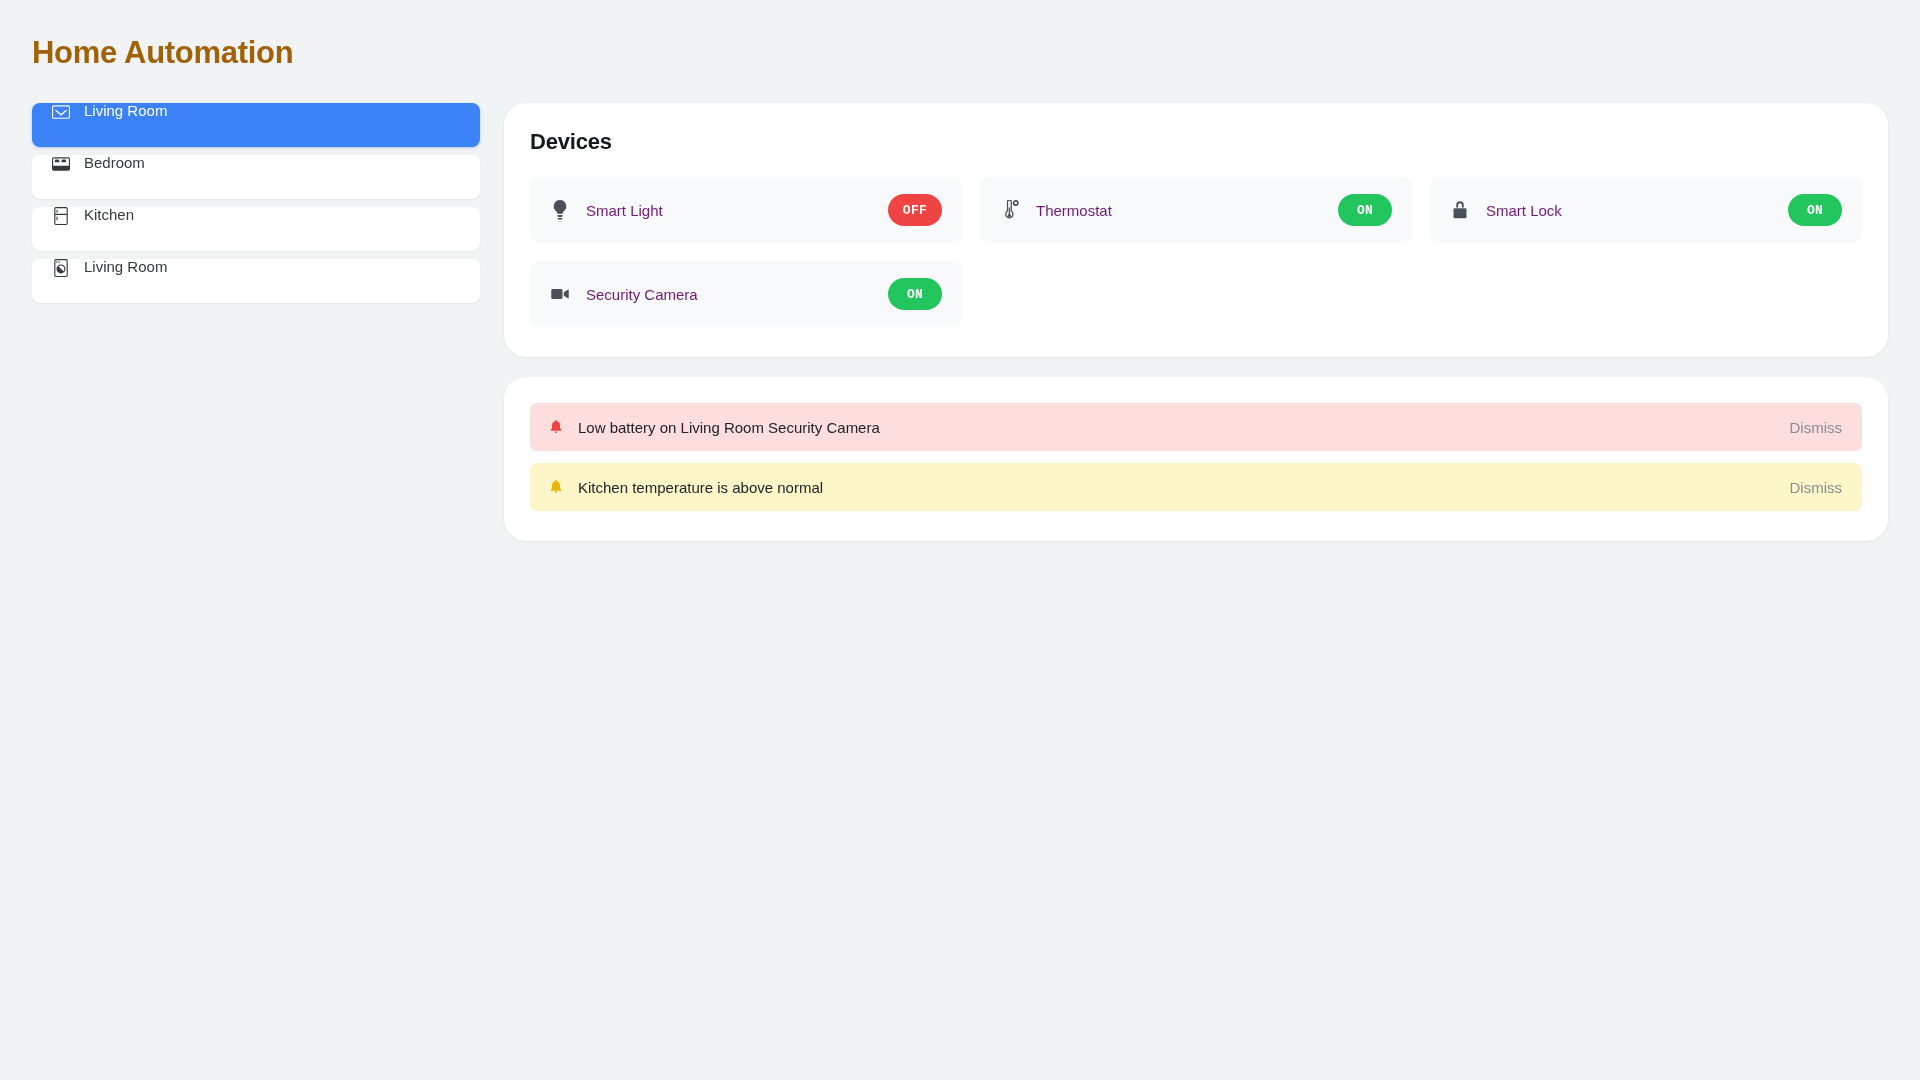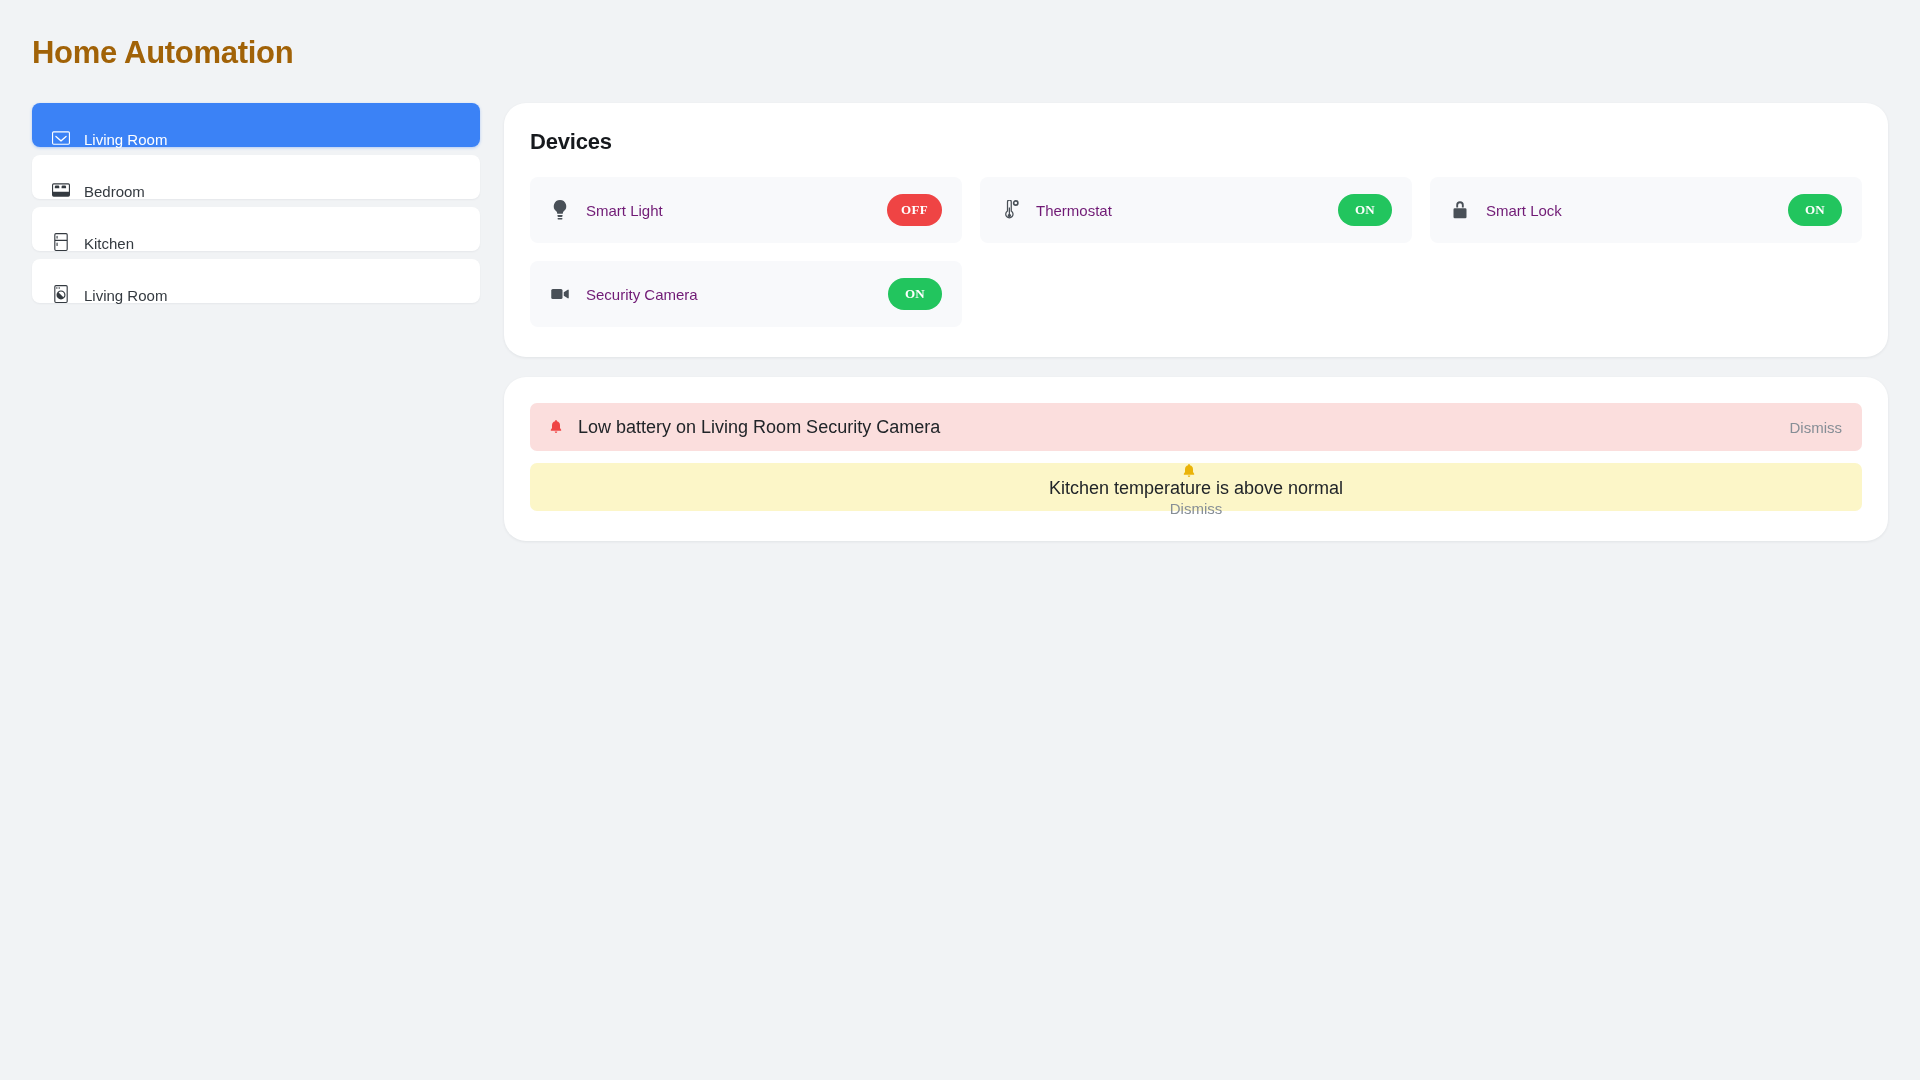--- a/index.html
+++ b/index.html
@@ -42,21 +42,21 @@
   .sidebar {
     width: 448px;
     flex: 0 0 448px;
     display: flex;
     flex-direction: column;
     gap: 8px;
   }
 
   .room-item {
     display: flex;
-    align-items: flex-end;
+    align-items: flex-start;
     gap: 14px;
     height: 44px;
     padding: 0 20px;
     background: #ffffff;
     border-radius: 8px;
     cursor: pointer;
     box-shadow: 0 1px 2px rgba(16, 24, 40, 0.05);
   }
 
   .room-item.active {
@@ -145,21 +145,21 @@
   }
 
   .toggle-pill {
     min-width: 54px;
     height: 32px;
     border-radius: 16px;
     border: none;
     color: #ffffff;
     font-size: 13px;
     font-weight: bold;
-    font-family: Liberation Serif, serif;
+    font-family: Liberation Mono, monospace;
     letter-spacing: 0.3px;
     cursor: pointer;
     display: inline-flex;
     align-items: center;
     justify-content: center;
     padding: 0 14px;
   }
   .toggle-pill.on  { background: #22c55e; }
   .toggle-pill.off { background: #ef4444; }
 
@@ -171,37 +171,37 @@
   }
 
   .notif-row {
     display: flex;
     align-items: center;
     border-radius: 7px;
     height: 48px;
     padding: 0 18px;
   }
   .notif-row.danger  { background: #fbdedd; }
-  .notif-row.warning { background: #fcf6c8; flex-direction: column; }
+  .notif-row.warning { background: #fcf6c8; }
 
   .notif-icon {
     width: 16px;
     height: 16px;
     display: inline-flex;
     align-items: center;
     justify-content: center;
     flex: 0 0 16px;
     margin-right: 14px;
   }
   .notif-icon svg { display: block; }
   .notif-row.danger  .notif-icon { color: #ef4444; }
   .notif-row.warning .notif-icon { color: #eab308; }
 
   .notif-text {
-    font-size: 18px;
+    font-size: 15px;
     color: #212529;
     flex: 1;
     line-height: 1;
   }
 
   .dismiss-btn {
     background: transparent;
     border: none;
     color: #868e96;
     font-size: 15px;

